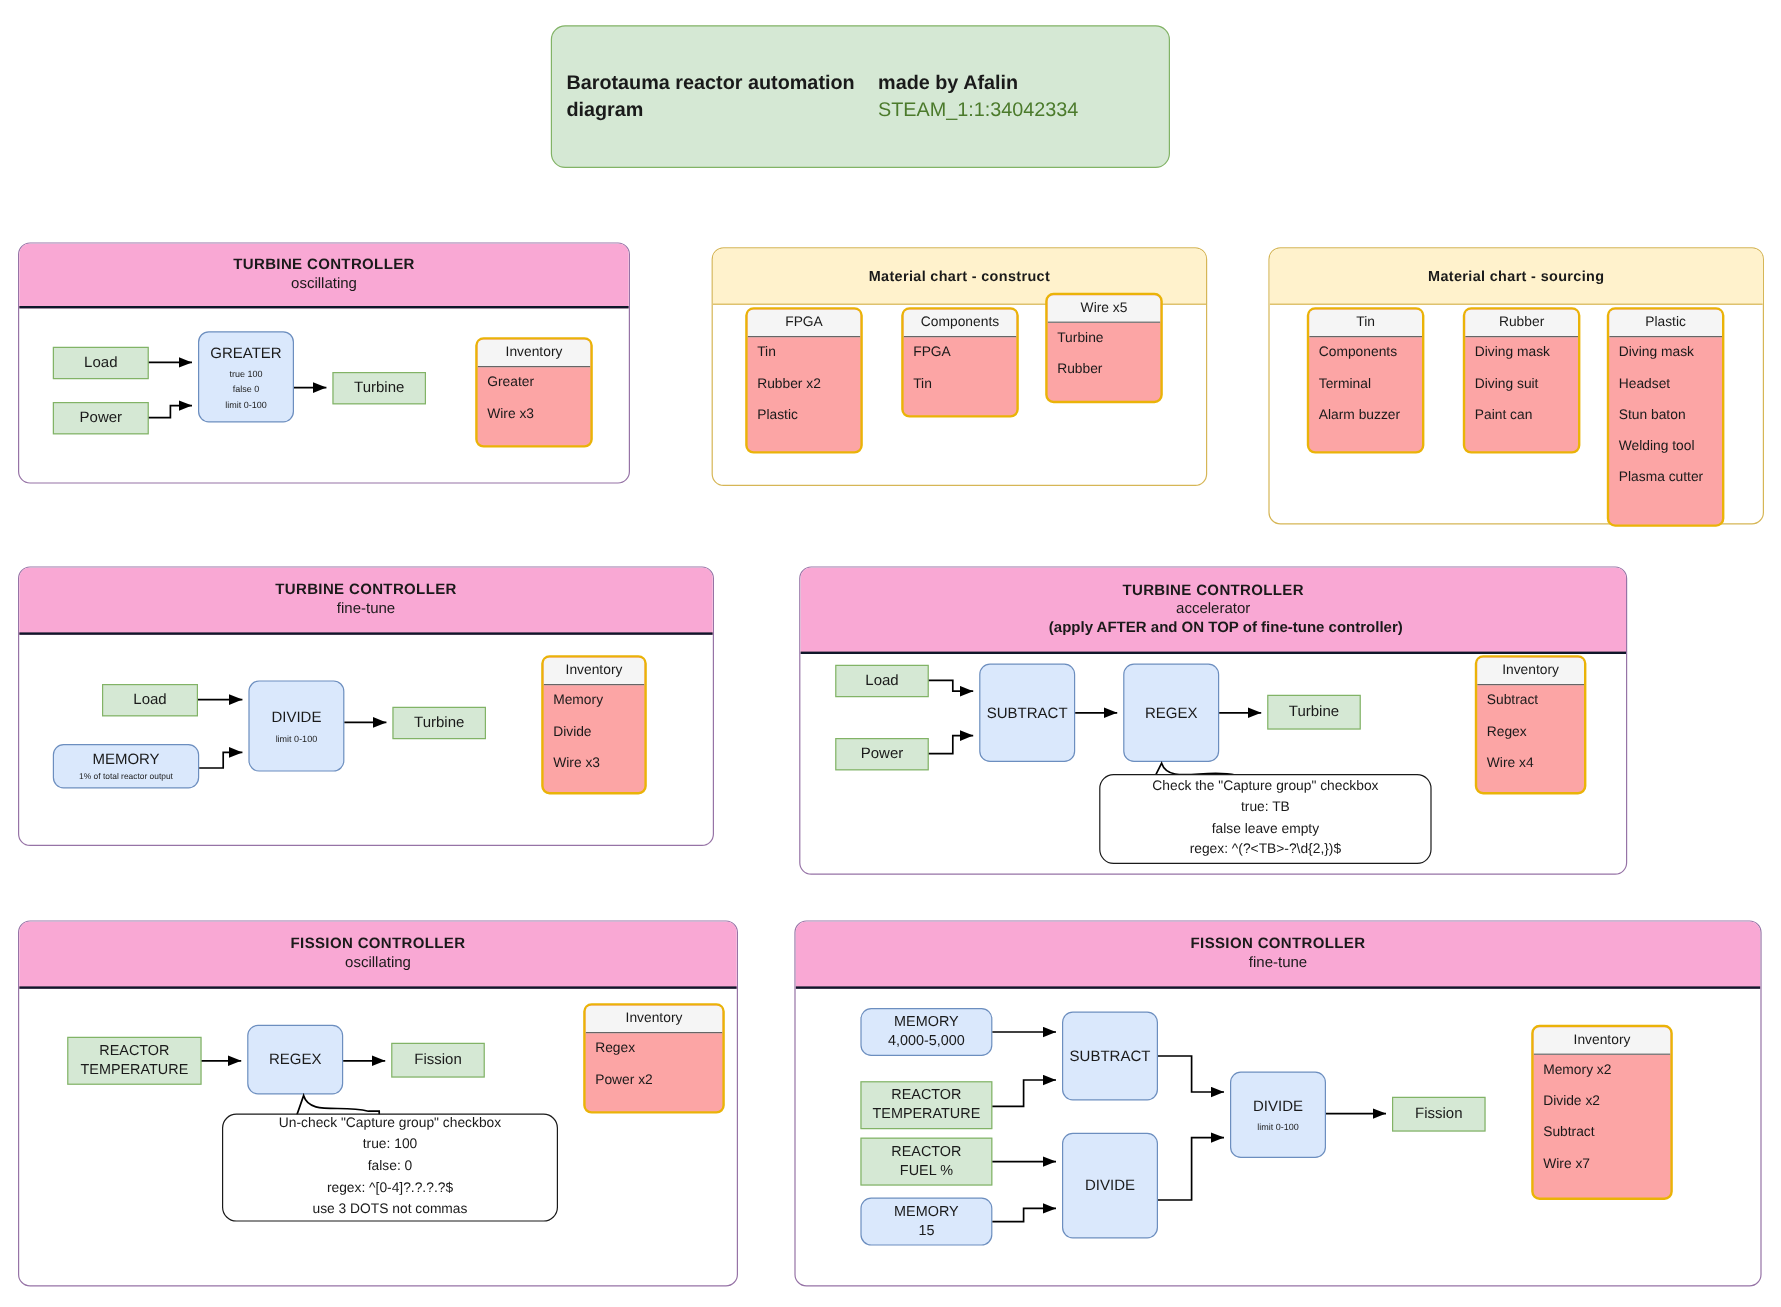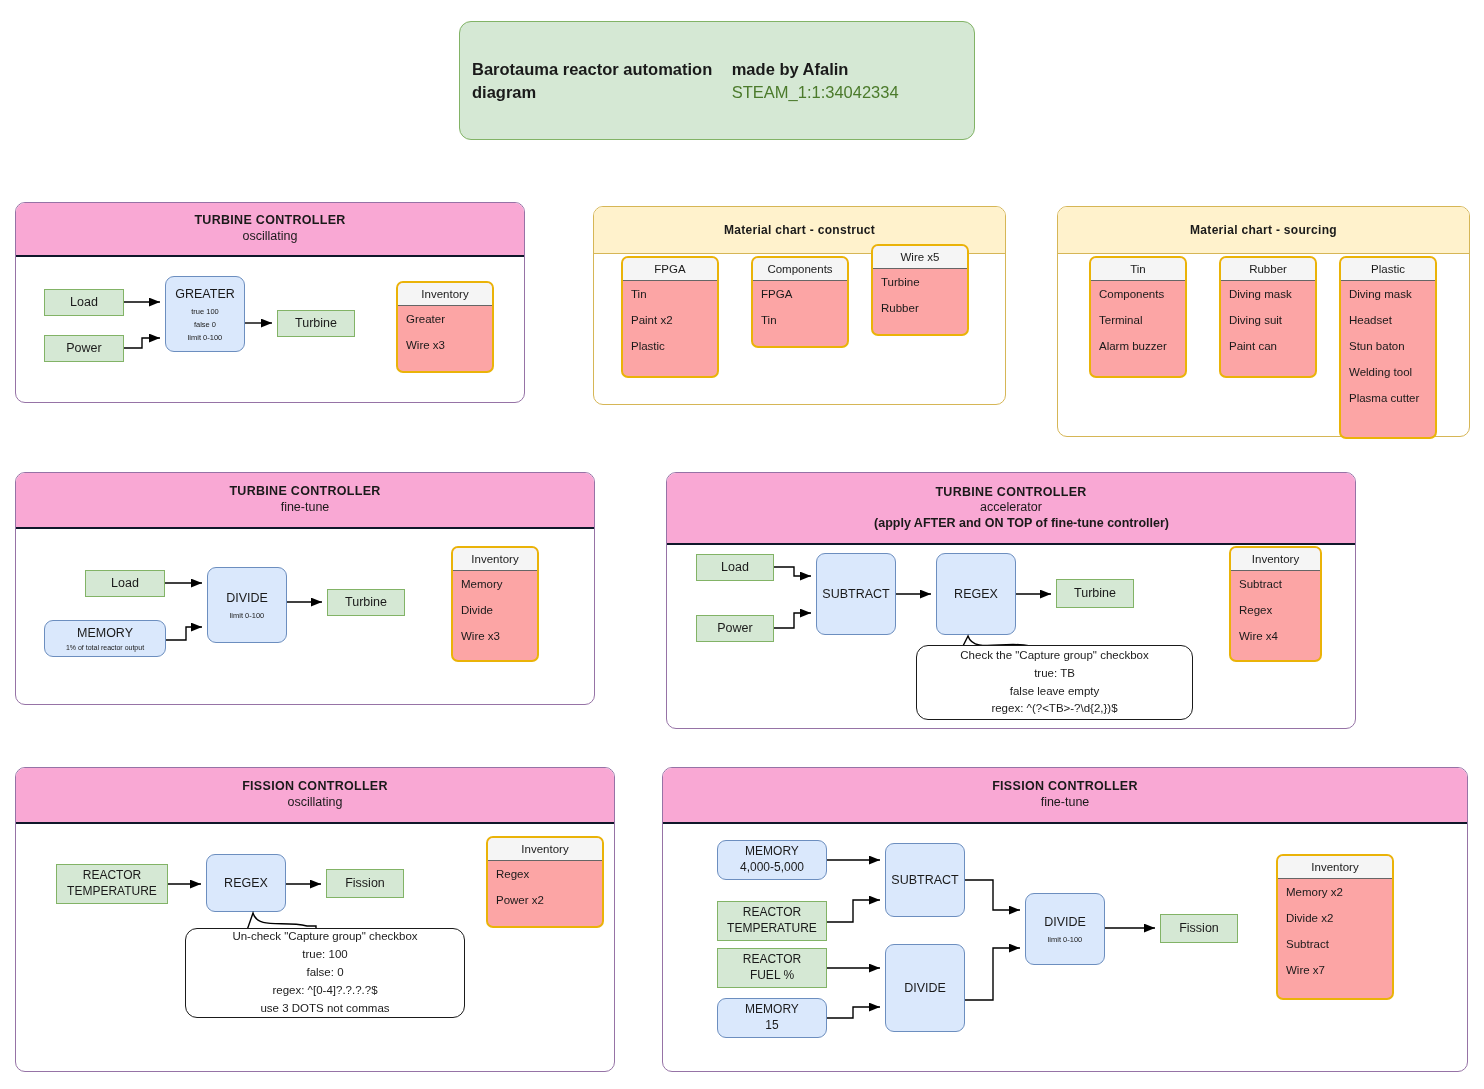--- a/index.html
+++ b/index.html
@@ -100,21 +100,21 @@
 </div>
 
 <div class="abs panel-y" style="left:593px;top:206px;width:413px;height:199px;">
   <div class="panel-head" style="height:34px;">
     <div class="ph-1" style="font-size:12px;">Material chart - construct</div>
   </div>
 </div>
 <div class="abs listbox" style="left:621px;top:256px;width:98px;height:122px;">
   <div class="lb-head">FPGA</div>
   <div class="lb-item">Tin</div>
-  <div class="lb-item">Paint x2</div>
+  <div class="lb-item">Rubber x2</div>
   <div class="lb-item">Plastic</div>
 </div>
 <div class="abs listbox" style="left:751px;top:256px;width:98px;height:92px;">
   <div class="lb-head">Components</div>
   <div class="lb-item">FPGA</div>
   <div class="lb-item">Tin</div>
 </div>
 <div class="abs listbox" style="left:871px;top:244px;width:98px;height:92px;">
   <div class="lb-head">Wire x5</div>
   <div class="lb-item">Turbine</div>

